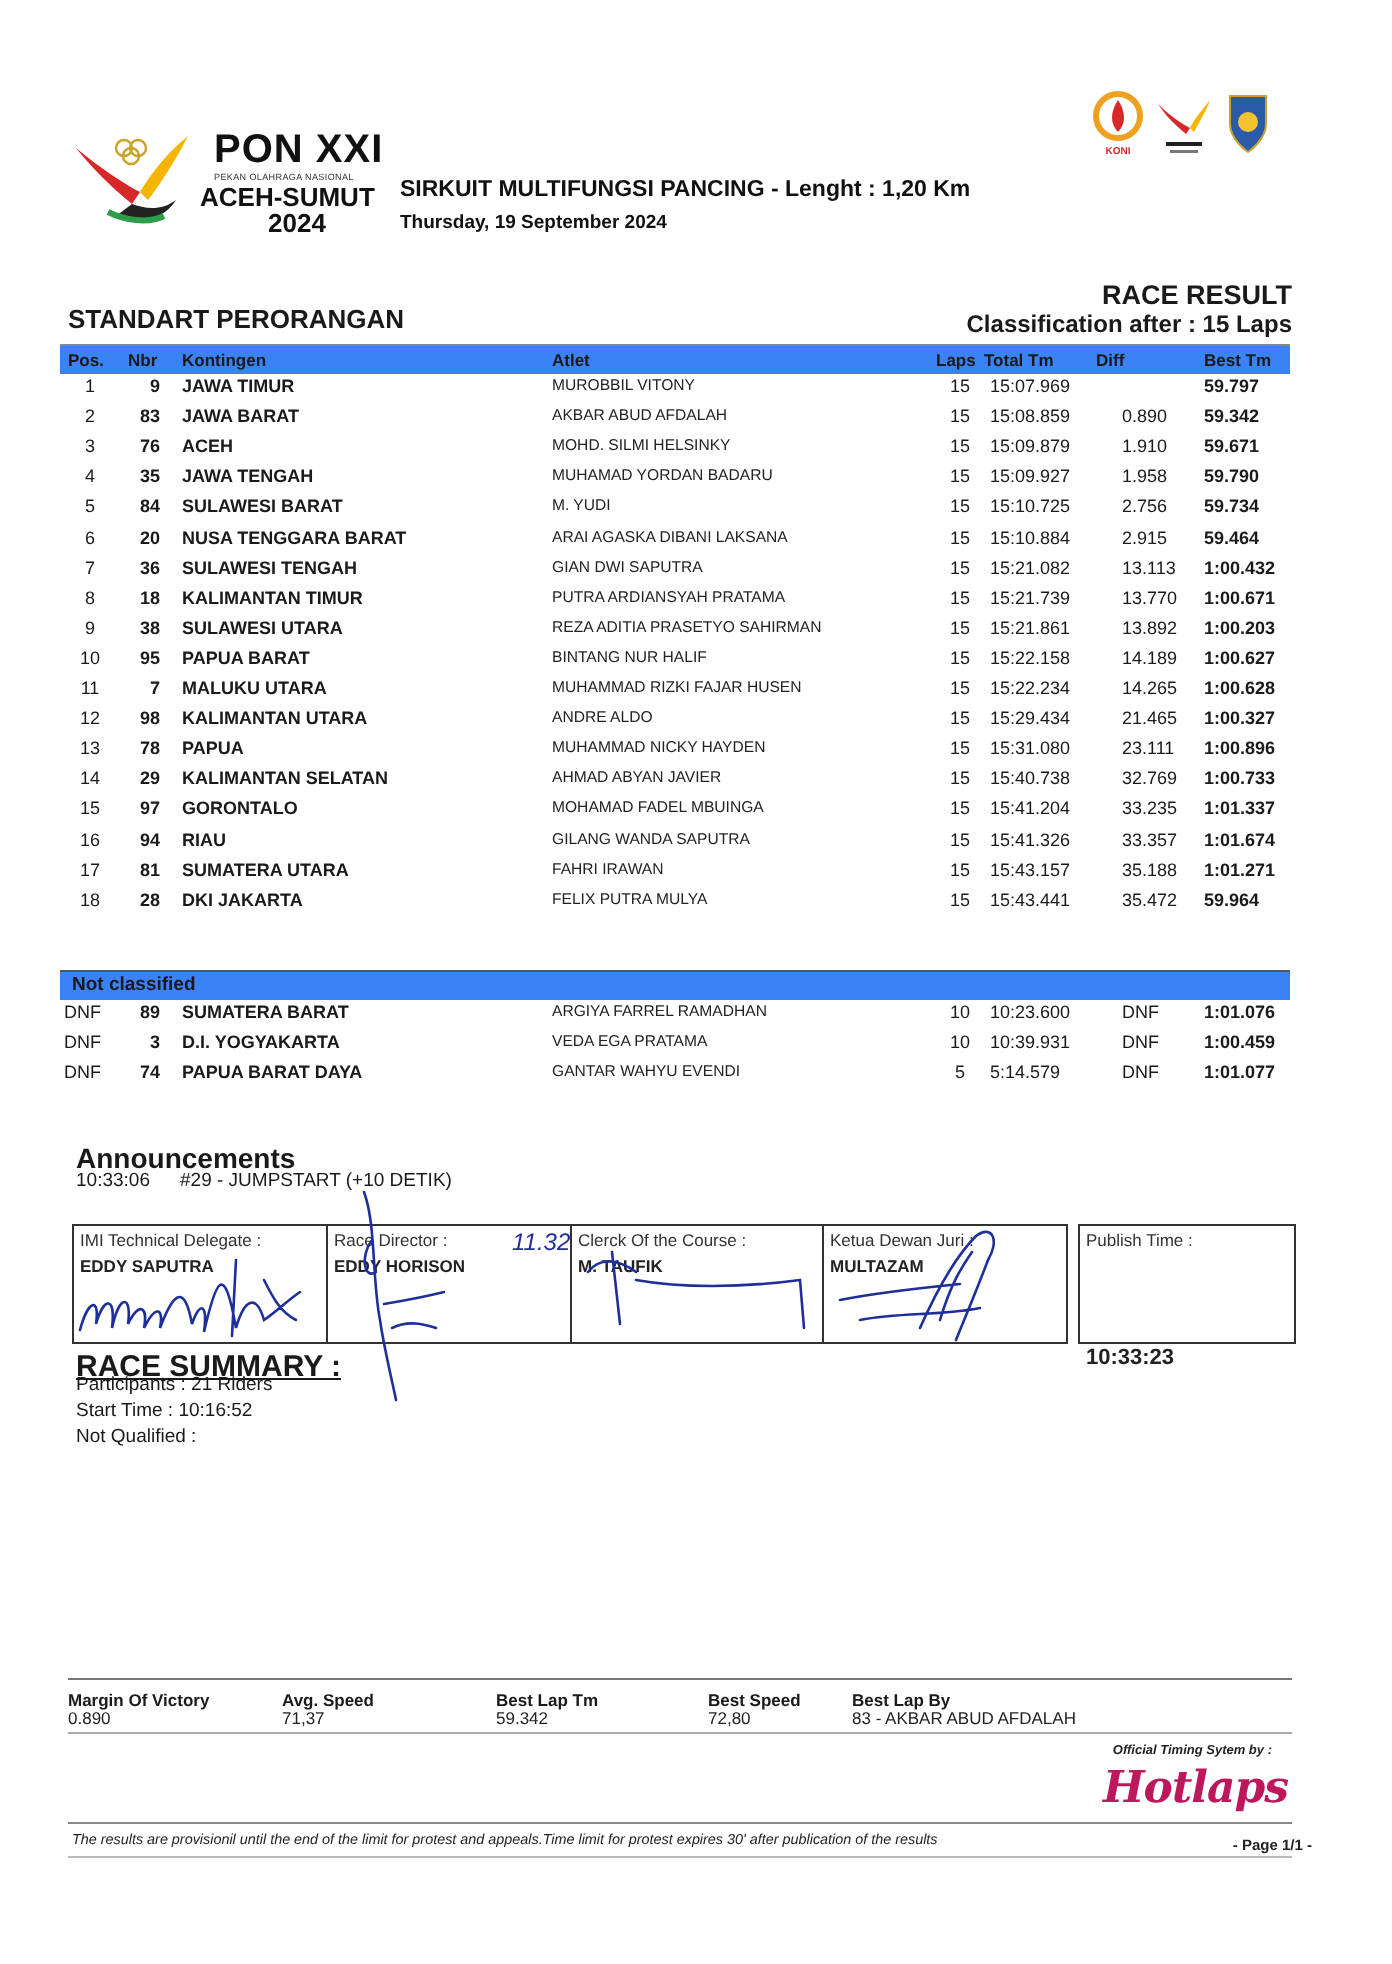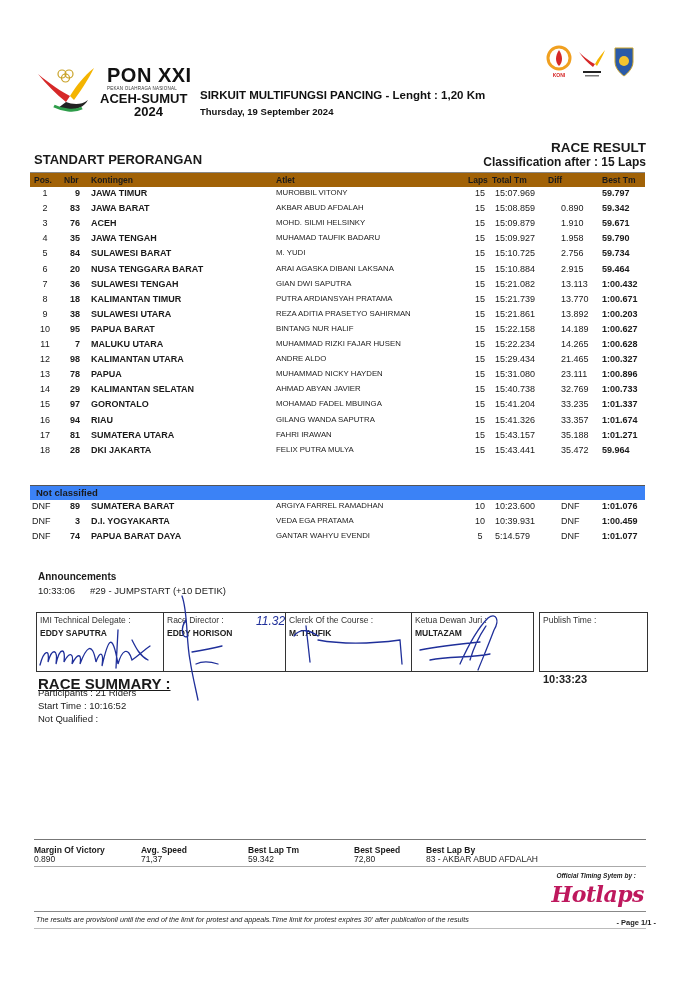--- a/index.html
+++ b/index.html
@@ -14,21 +14,21 @@
   .pon-year { left:134px; top:104px; font-size:13px; font-weight:bold; color:#111; }
   .circuit { left:200px; top:89px; font-size:11.5px; font-weight:bold; color:#111; }
   .date { left:200px; top:106px; font-size:9.5px; font-weight:bold; color:#111; }
   .logos-right { left:545px; top:44px; width:92px; height:36px; }
 
   .event-title { left:34px; top:152px; font-size:13px; font-weight:bold; }
   .rr-title { right:50px; top:140px; font-size:13.5px; font-weight:bold; text-align:right; }
   .rr-class { right:50px; top:155px; font-size:12px; font-weight:bold; text-align:right; }
 
   
-  .tbl-head { left:30px; top:172px; width:615px; height:14px; background:#a16207; border-top:1px solid #888; }
+  .tbl-head { left:30px; top:172px; width:615px; height:14px; background:#3b82f6; border-top:1px solid #888; }
   .row { position:absolute; left:30px; width:615px; height:15px; font-size:9px; }
   .row span { position:absolute; top:2px; white-space:nowrap; }
   .hdr span { font-weight:bold; font-size:8.5px; top:2px; }
   .c-pos { left:6px; width:18px; text-align:center; }
   .c-nbr { left:30px; width:20px; text-align:right; font-weight:bold; }
   .c-kon { left:61px; font-weight:bold; }
   .c-atl { left:246px; font-size:7.8px; color:#222; }
   .c-laps { left:441px; width:18px; text-align:center; }
   .c-tot { left:465px; }
   .c-diff { left:531px; }
@@ -37,21 +37,21 @@
   .hdr .c-nbr { left:34px; width:auto; text-align:left; }
   .hdr .c-laps { left:438px; width:auto; }
   .hdr .c-tot { left:462px; }
   .hdr .c-diff { left:518px; }
 
   .nc-head { left:30px; top:485px; width:615px; height:14px; background:#3b82f6; border-top:1px solid #555; }
   .nc-head span { position:absolute; left:6px; top:1px; font-size:9.5px; font-weight:bold; }
   .nc .c-pos { left:2px; width:22px; text-align:left; }
 
   
-  .ann-title { left:38px; top:571px; font-size:10px; font-weight:bold; }
+  .ann-title { left:38px; top:571px; font-size:14px; font-weight:bold; }
   .ann-time { left:38px; top:585px; font-size:9.5px; }
   .ann-text { left:90px; top:585px; font-size:9.5px; }
 
   
   .sig { position:absolute; top:612px; height:58px; border:1px solid #333; background:transparent; }
   .sig .lbl { position:absolute; left:3px; top:2px; font-size:8.5px; color:#333; }
   .sig .nm { position:absolute; left:3px; top:15px; font-size:8.5px; font-weight:bold; color:#222; }
   .sig1 { left:36px; width:126px; }
   .sig2 { left:163px; width:121px; }
   .sig3 { left:285px; width:125px; }
@@ -158,21 +158,21 @@
       <span class="c-atl">MOHD. SILMI HELSINKY</span>
       <span class="c-laps">15</span>
       <span class="c-tot">15:09.879</span>
       <span class="c-diff">1.910</span>
       <span class="c-best">59.671</span>
     </div>
     <div class="row" style="top: 231.3px;">
       <span class="c-pos">4</span>
       <span class="c-nbr">35</span>
       <span class="c-kon">JAWA TENGAH</span>
-      <span class="c-atl">MUHAMAD TAUFIK BADARU</span>
+      <span class="c-atl">MUHAMAD YORDAN BADARU</span>
       <span class="c-laps">15</span>
       <span class="c-tot">15:09.927</span>
       <span class="c-diff">1.958</span>
       <span class="c-best">59.790</span>
     </div>
     <div class="row" style="top: 246.4px;">
       <span class="c-pos">5</span>
       <span class="c-nbr">84</span>
       <span class="c-kon">SULAWESI BARAT</span>
       <span class="c-atl">M. YUDI</span>

